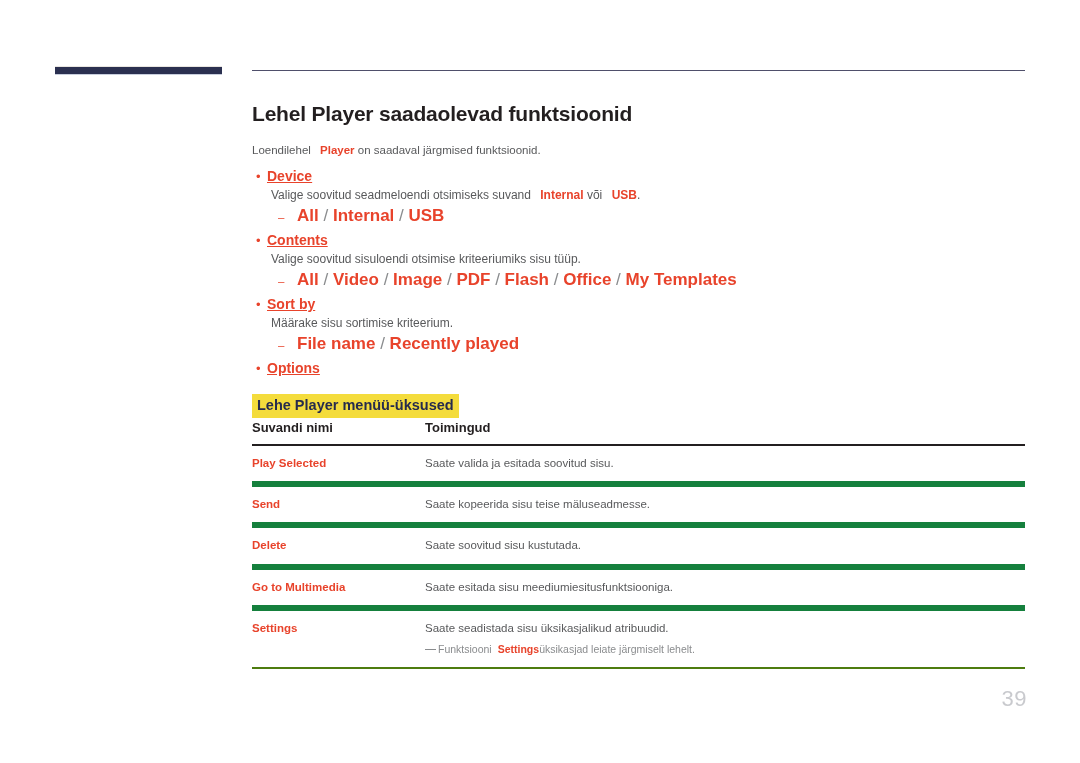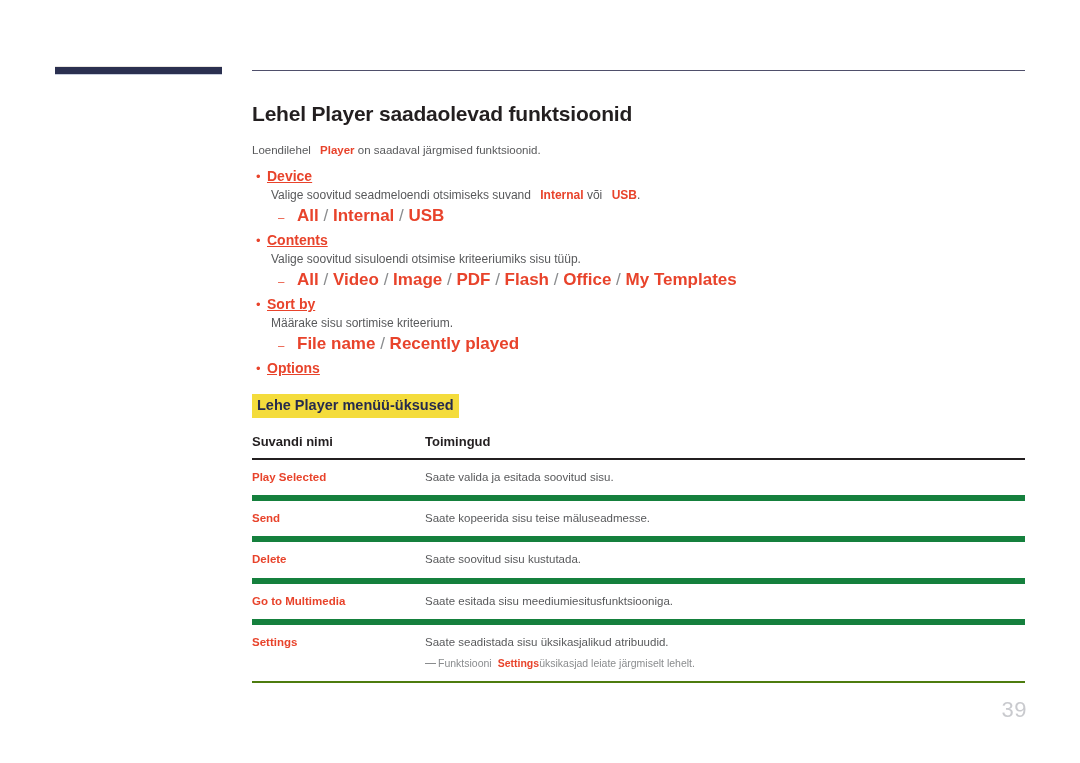--- a/index.html
+++ b/index.html
@@ -115,21 +115,21 @@
     font-weight: bold;
     color: #e8432b;
   }
   .sub-opts .sep {
     color: #8a8c8e;
     font-weight: normal;
   }
 
   
   .sub-head-wrap {
-    margin: 18px 0 16px 0;
+    margin: 18px 0 2px 0;
   }
   .sub-head {
     display: inline-block;
     background: #f4dc3c;
     color: #262b4d;
     font-size: 14.5px;
     font-weight: bold;
     padding: 3px 5px 4px 5px;
     line-height: 1.15;
   }
@@ -185,21 +185,21 @@
     position: relative;
     top: -3px;
     margin-right: 2px;
   }
   .note .hl { color: #e8432b; font-weight: bold; }
 
   
   .page-num {
     position: absolute;
     right: 53px;
-    bottom: 40px;
+    bottom: 51px;
     font-size: 22px;
     color: #c9cace;
     font-weight: normal;
     letter-spacing: 0.5px;
   }
 </style>
 </head>
 <body>
 
 <div class="hdr-bar"></div>

